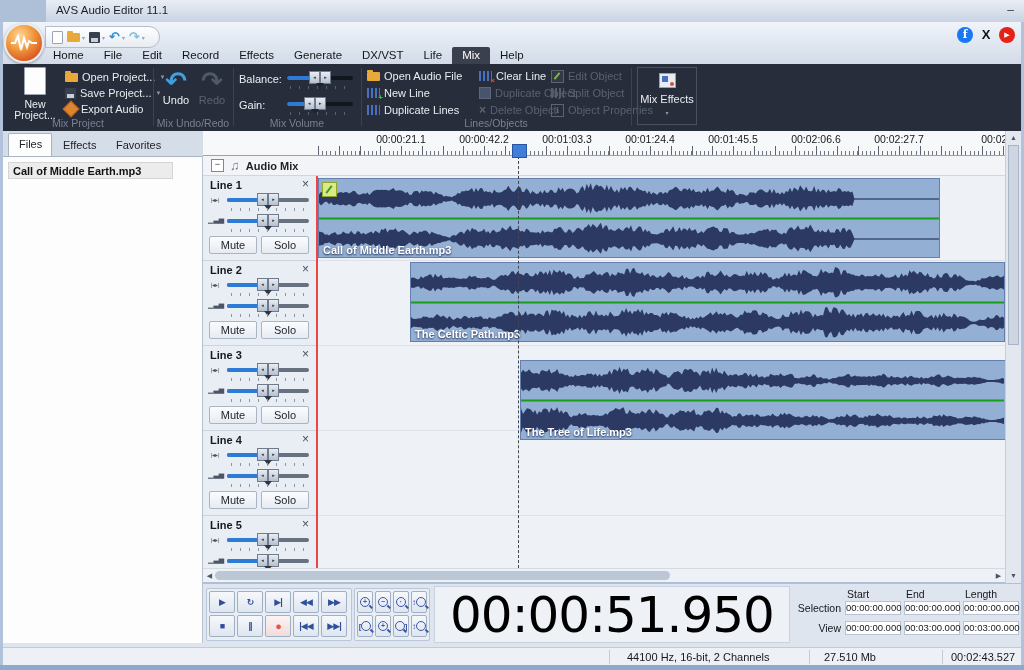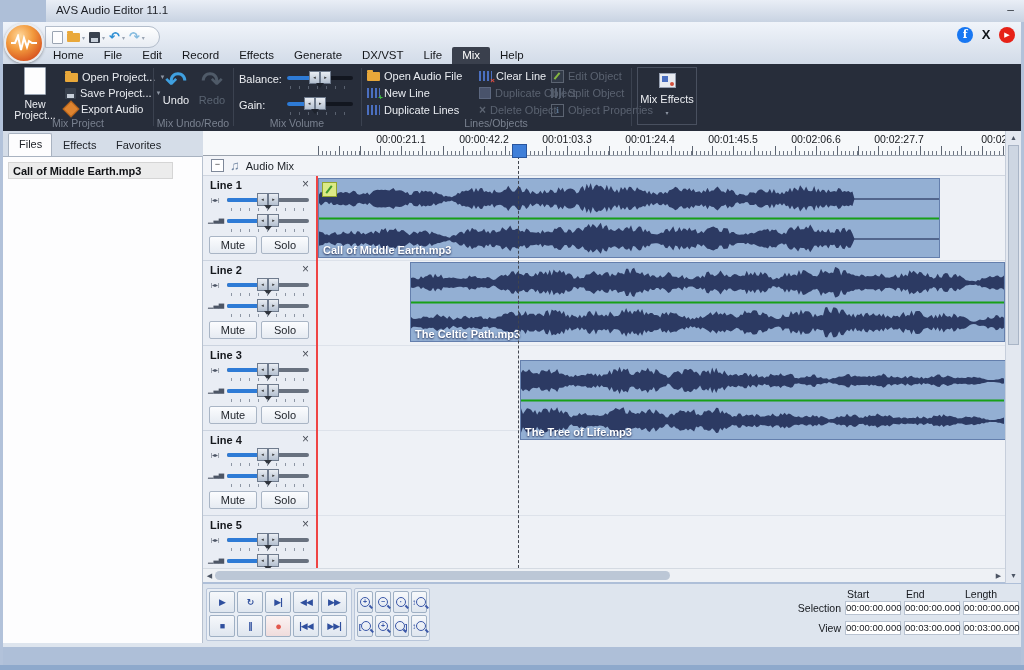--- a/index.html
+++ b/index.html
@@ -103,21 +103,21 @@
   .ruler{position:absolute;left:203px;top:131px;width:802px;height:25px;background:#f6f8fa;border-bottom:1px solid #9aa2ad;box-sizing:border-box;}
   .ruler-minor{position:absolute;bottom:0;left:115px;right:0;height:4px;background:repeating-linear-gradient(to right,#6f7683 0 1px,transparent 1px 4.15px);}
   .ruler-major{position:absolute;bottom:0;left:115px;right:0;height:9px;background:repeating-linear-gradient(to right,#5d London0 0 1px,transparent 1px 20.75px);}
   .ruler-label{position:absolute;top:2px;transform:translateX(-50%);font-size:10.5px;color:#14171c;white-space:nowrap;}
   .playhead-marker{position:absolute;left:512px;top:144px;width:13px;height:12px;background:#3f7fd9;border:1px solid #28559e;z-index:6;}
   .playhead-line{position:absolute;left:518px;top:156px;height:412px;width:0;border-left:1px dashed #41454e;z-index:5;}
   
   .amx-header{position:absolute;left:203px;top:156px;width:802px;height:20px;background:#f2f4f8;border-bottom:1px solid #d0d6e0;box-sizing:border-box;display:flex;align-items:center;gap:6px;padding-left:8px;}
   .amx-box{width:11px;height:11px;border:1px solid #7e8899;background:#fff;font-size:9px;line-height:9px;text-align:center;color:#333;}
   .amx-note{color:#7287a3;font-size:13px;line-height:13px;}
-  .amx-title{font-size:11px;font-weight:normal;color:#1c2026;}
+  .amx-title{font-size:11px;font-weight:bold;color:#1c2026;}
   
   .lanes{position:absolute;left:318px;top:176px;width:687px;height:392px;background:#eef1f6;overflow:hidden;}
   .lane-sep{position:absolute;left:0;width:100%;height:1px;background:#dde2ea;}
   .clip{position:absolute;height:80px;background:#93afd3;border:1px solid #647fad;box-sizing:border-box;overflow:hidden;}
   .clip svg{position:absolute;left:0;top:0;}
   .clip-label{position:absolute;left:4px;bottom:1px;font-size:11px;font-weight:bold;color:#fff;text-shadow:0 1px 2px rgba(8,18,60,.9);white-space:nowrap;}
   .edit-badge{position:absolute;left:3px;top:3px;width:13px;height:13px;background:#dcea86;border:1px solid #93a52f;}
   .edit-badge::after{content:'';position:absolute;left:5px;top:2px;width:2px;height:9px;background:#3f9b2f;transform:rotate(38deg);}
   
   .lpanels{position:absolute;left:203px;top:176px;width:115px;height:392px;overflow:hidden;background:#ef4444;}
@@ -595,35 +595,46 @@
         <div class="zbtn">
           <span class="mag"></span>
           <span class="zfix">]</span>
         </div>
         <div class="zbtn">
           <span class="zfix">↕</span>
           <span class="mag"></span>
         </div>
       </div>
     </div>
+  <div class="timebox">
+    <span class="time-text">00:00:51.950</span>
+  </div>
   <div class="selview" id="selview">
       <span class="sv-h" style="left: 52px;">Start</span>
       <span class="sv-h" style="left: 111px;">End</span>
       <span class="sv-h" style="left: 170px;">Length</span>
       <div class="sv-row" style="top: 15px; justify-content: space-between;">
         <span class="sv-label">Selection</span>
         <div class="sv-field">00:00:00.000</div>
         <div class="sv-field">00:00:00.000</div>
         <div class="sv-field">00:00:00.000</div>
       </div>
       <div class="sv-row" style="top: 35px;">
         <span class="sv-label">View</span>
         <div class="sv-field">00:00:00.000</div>
         <div class="sv-field">00:03:00.000</div>
         <div class="sv-field">00:03:00.000</div>
       </div>
     </div>
 
+  <div class="statusbar">
+    <div class="st-sep" style="left:606px"></div>
+    <div class="st-sep" style="left:806px"></div>
+    <div class="st-sep" style="left:939px"></div>
+    <span class="st-text" style="left:624px">44100 Hz, 16-bit, 2 Channels</span>
+    <span class="st-text" style="left:821px">27.510 Mb</span>
+    <span class="st-text" style="left:948px">00:02:43.527</span>
+  </div>
 
   <div class="frame-left"></div>
   <div class="frame-right"></div>
   <div class="frame-bottom"></div>
 </div>
 
 </body></html>

